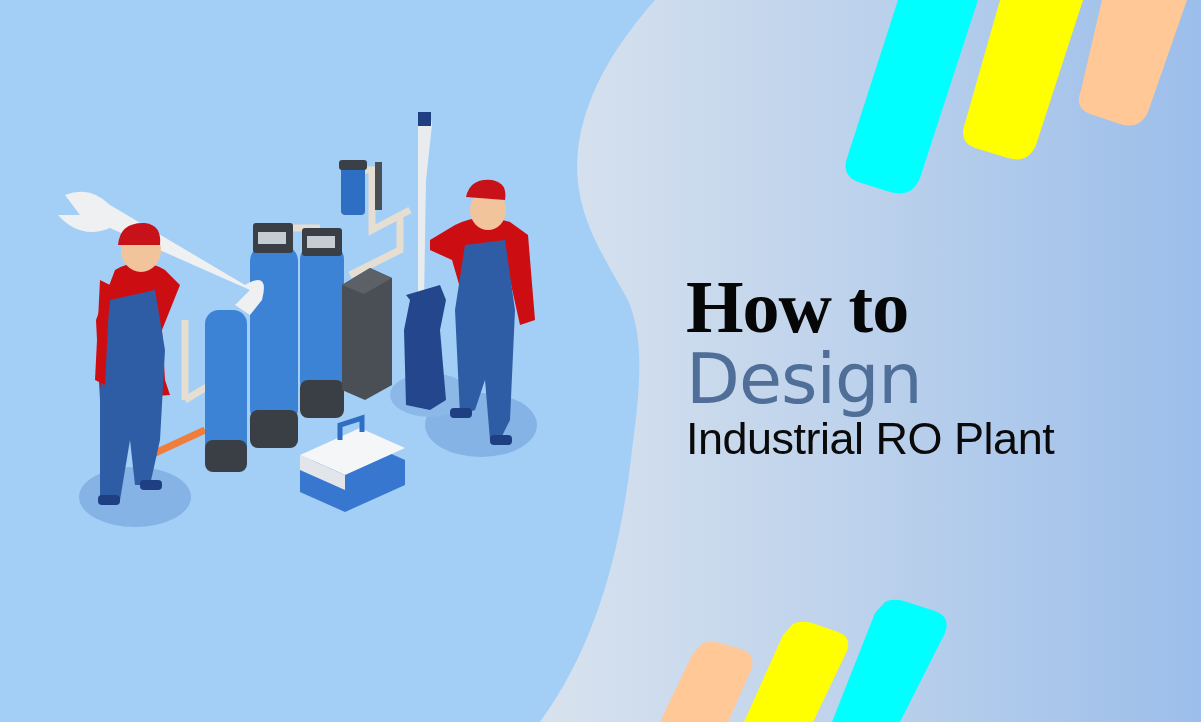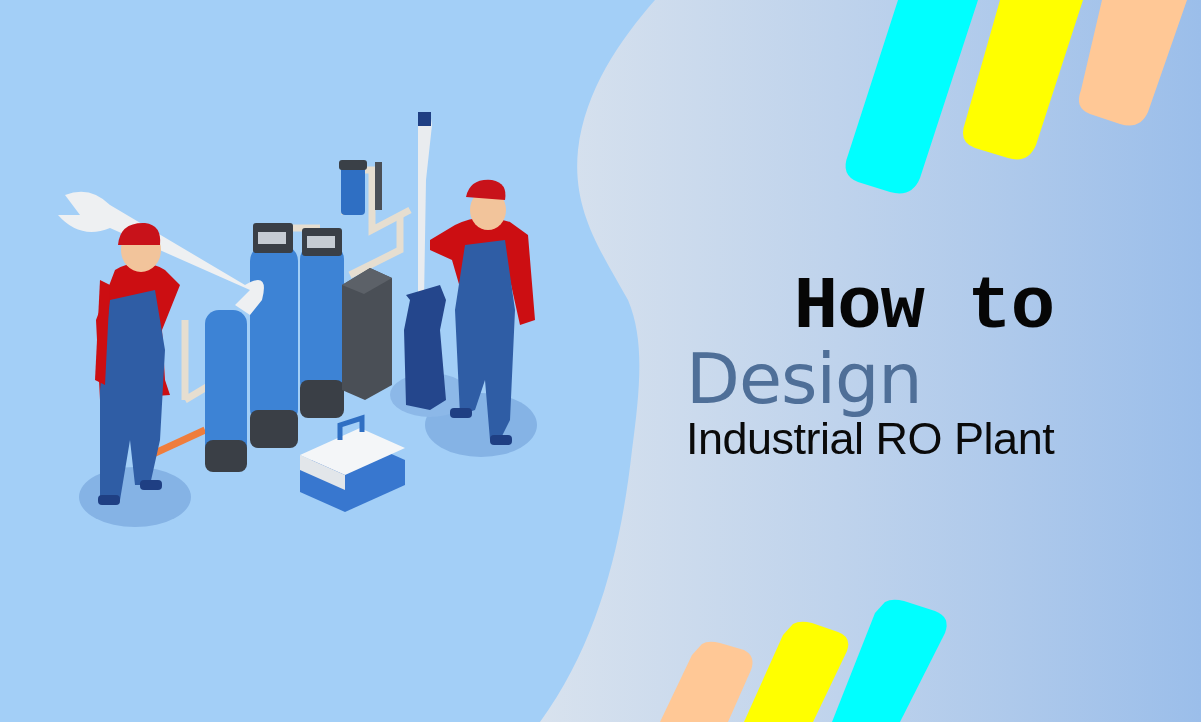--- a/index.html
+++ b/index.html
@@ -1,19 +1,19 @@
 <!DOCTYPE html>
 <html><head>
 <meta charset="utf-8">
 <style>
   html,body{margin:0;padding:0;}
   body{width:1201px;height:722px;overflow:hidden;position:relative;background:#a3cff7;font-family:"Liberation Sans",sans-serif;}
   .canvas{position:absolute;left:0;top:0;width:1201px;height:722px;}
   .title{position:absolute;left:686px;top:270px;line-height:1;}
-  .t1{font-family:Liberation Mono, monospace;font-weight:bold;font-size:74px;color:#060606;letter-spacing:-1px;display:block;height:70px;text-align:right;}
+  .t1{font-family:Liberation Serif, serif;font-weight:bold;font-size:74px;color:#060606;letter-spacing:-1px;display:block;height:70px;}
   .t2{font-family:"DejaVu Sans",sans-serif;font-weight:normal;font-size:70px;color:#4f6f98;letter-spacing:-1px;display:block;margin-top:4px;height:66px;}
   .t3{font-family:"Liberation Sans",sans-serif;font-size:45px;color:#0a0a0a;display:block;margin-top:6px;letter-spacing:-0.5px;}
 </style>
 </head>
 <body>
 
 <svg class="canvas" viewBox="0 0 1201 722" width="1201" height="722">
   <defs>
     <linearGradient id="rg" x1="0" y1="0" x2="1" y2="0">
       <stop offset="0" stop-color="#d8e2ee"></stop>

